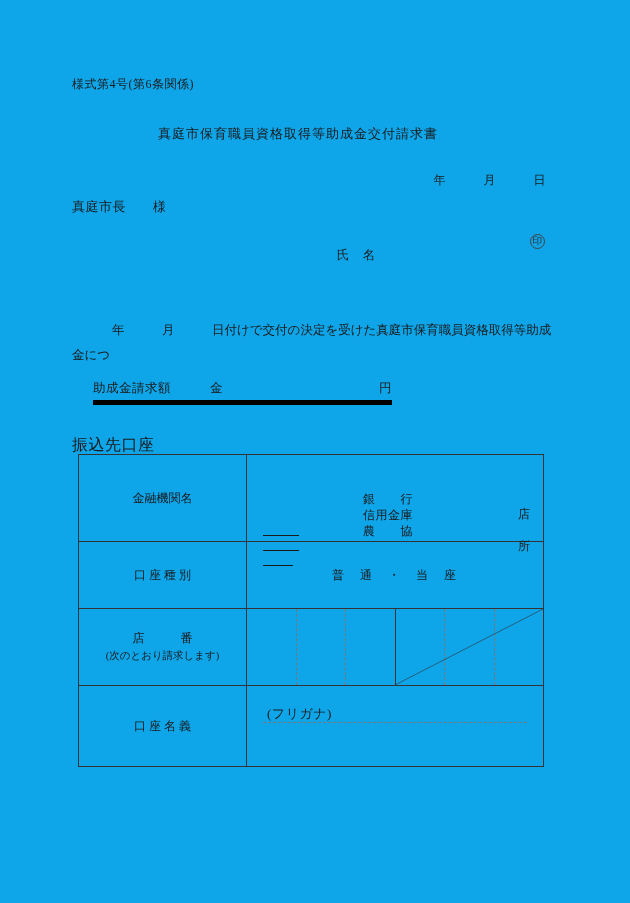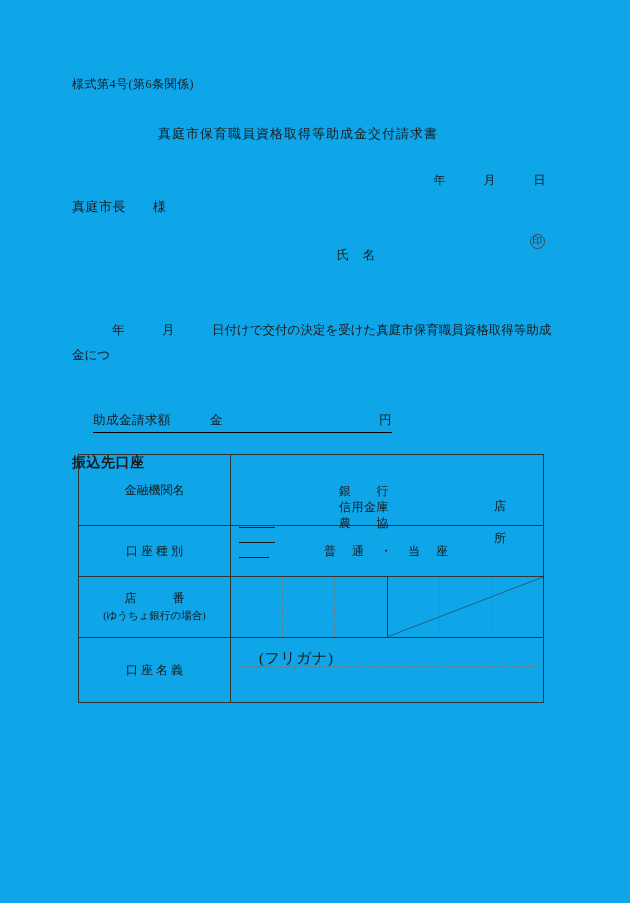--- a/index.html
+++ b/index.html
@@ -96,45 +96,43 @@
   .body-para .indent {
     display: inline-block;
     width: 40px;
   }
   .amount-line {
     position: absolute;
     left: 93px;
     top: 380px;
     font-size: 12.5px;
     white-space: pre;
-    border-bottom: 1px solid #000000;
+    border-bottom: 5px solid #000000;
     padding-bottom: 3px;
     letter-spacing: 0.5px;
-    margin-top: 32px;
   }
   .account-label {
     position: absolute;
     left: 72px;
-    top: 454px;
-    font-size: 14px;
-    letter-spacing: 0.5px;
-    font-weight: bold;
+    top: 435px;
+    font-size: 16px;
+    letter-spacing: 0.5px;
   }
   table.acct {
     position: absolute;
     left: 78px;
     top: 454px;
     width: 466px;
     border-collapse: collapse;
     table-layout: fixed;
     font-size: 12px;
   }
   table.acct td {
     border: 1px solid #333;
-    padding: 8px;
+    padding: 16px;
     vertical-align: middle;
     text-align: center;
   }
   td.rowhead {
     width: 135px;
     line-height: 17px;
     padding: 4px 0;
   }
   td.rowhead .sub {
     font-size: 10.5px;
@@ -194,23 +192,23 @@
     width: 100%;
     height: 100%;
   }
   .name-cell {
     position: relative;
     height: 48px;
     text-align: left;
   }
   .furigana {
     position: absolute;
-    left: 20px;
+    left: 4px;
     top: 3px;
-    font-size: 15px;
+    font-size: 13px;
     letter-spacing: 0.5px;
   }
   .furi-divider {
     position: absolute;
     left: 0;
     right: 0;
     top: 20px;
     border-top: 1px dashed #777;
   }
 </style>
@@ -267,21 +265,21 @@
     </tr>
 
     <tr>
       <td class="rowhead">口 座 種 別</td>
       <td colspan="6" class="type-cell">普　通　・　当　座</td>
     </tr>
 
     <tr>
       <td class="rowhead">
         <span>店　　　番</span>
-        <span class="sub">(ゆうちょ銀行の場合)</span>
+        <span class="sub">(次のとおり請求します)</span>
       </td>
       <td colspan="6" class="boxes-cell">
         <div class="boxes">
           <div class="cellx"></div>
           <div class="cellx"></div>
           <div class="cellx solid"></div>
           <div class="cellx"></div>
           <div class="cellx"></div>
           <div class="cellx"></div>
         </div>

